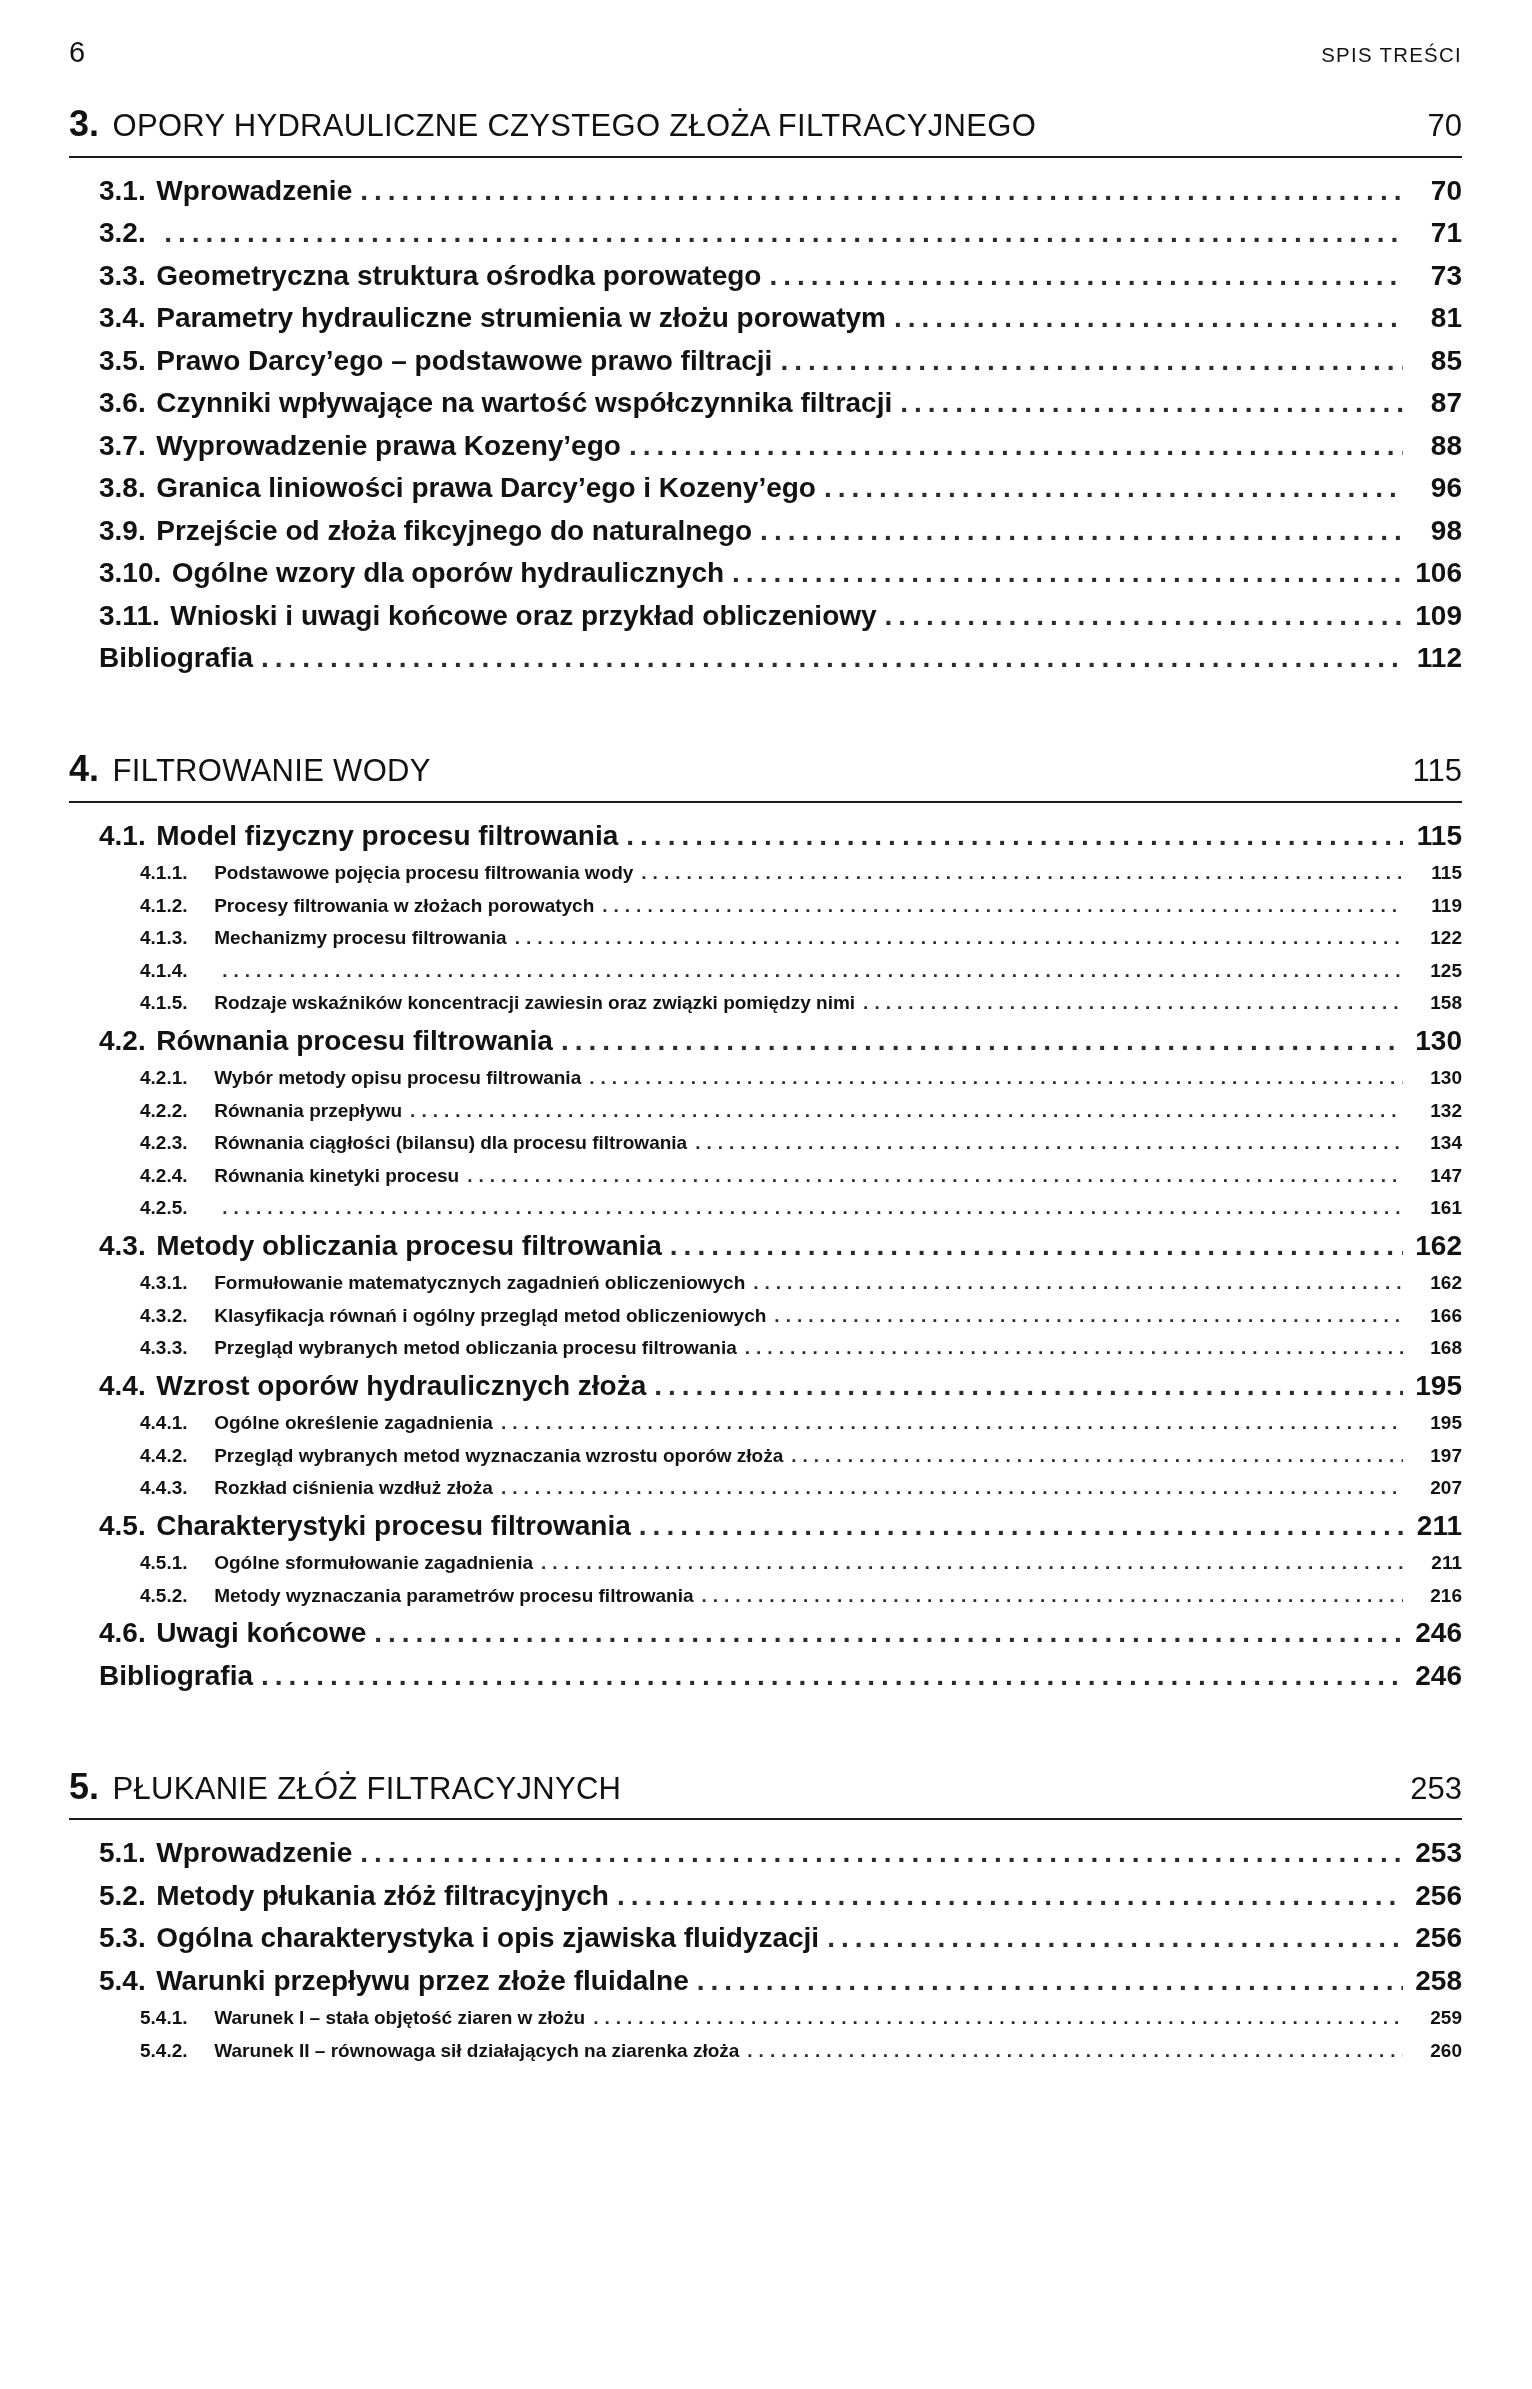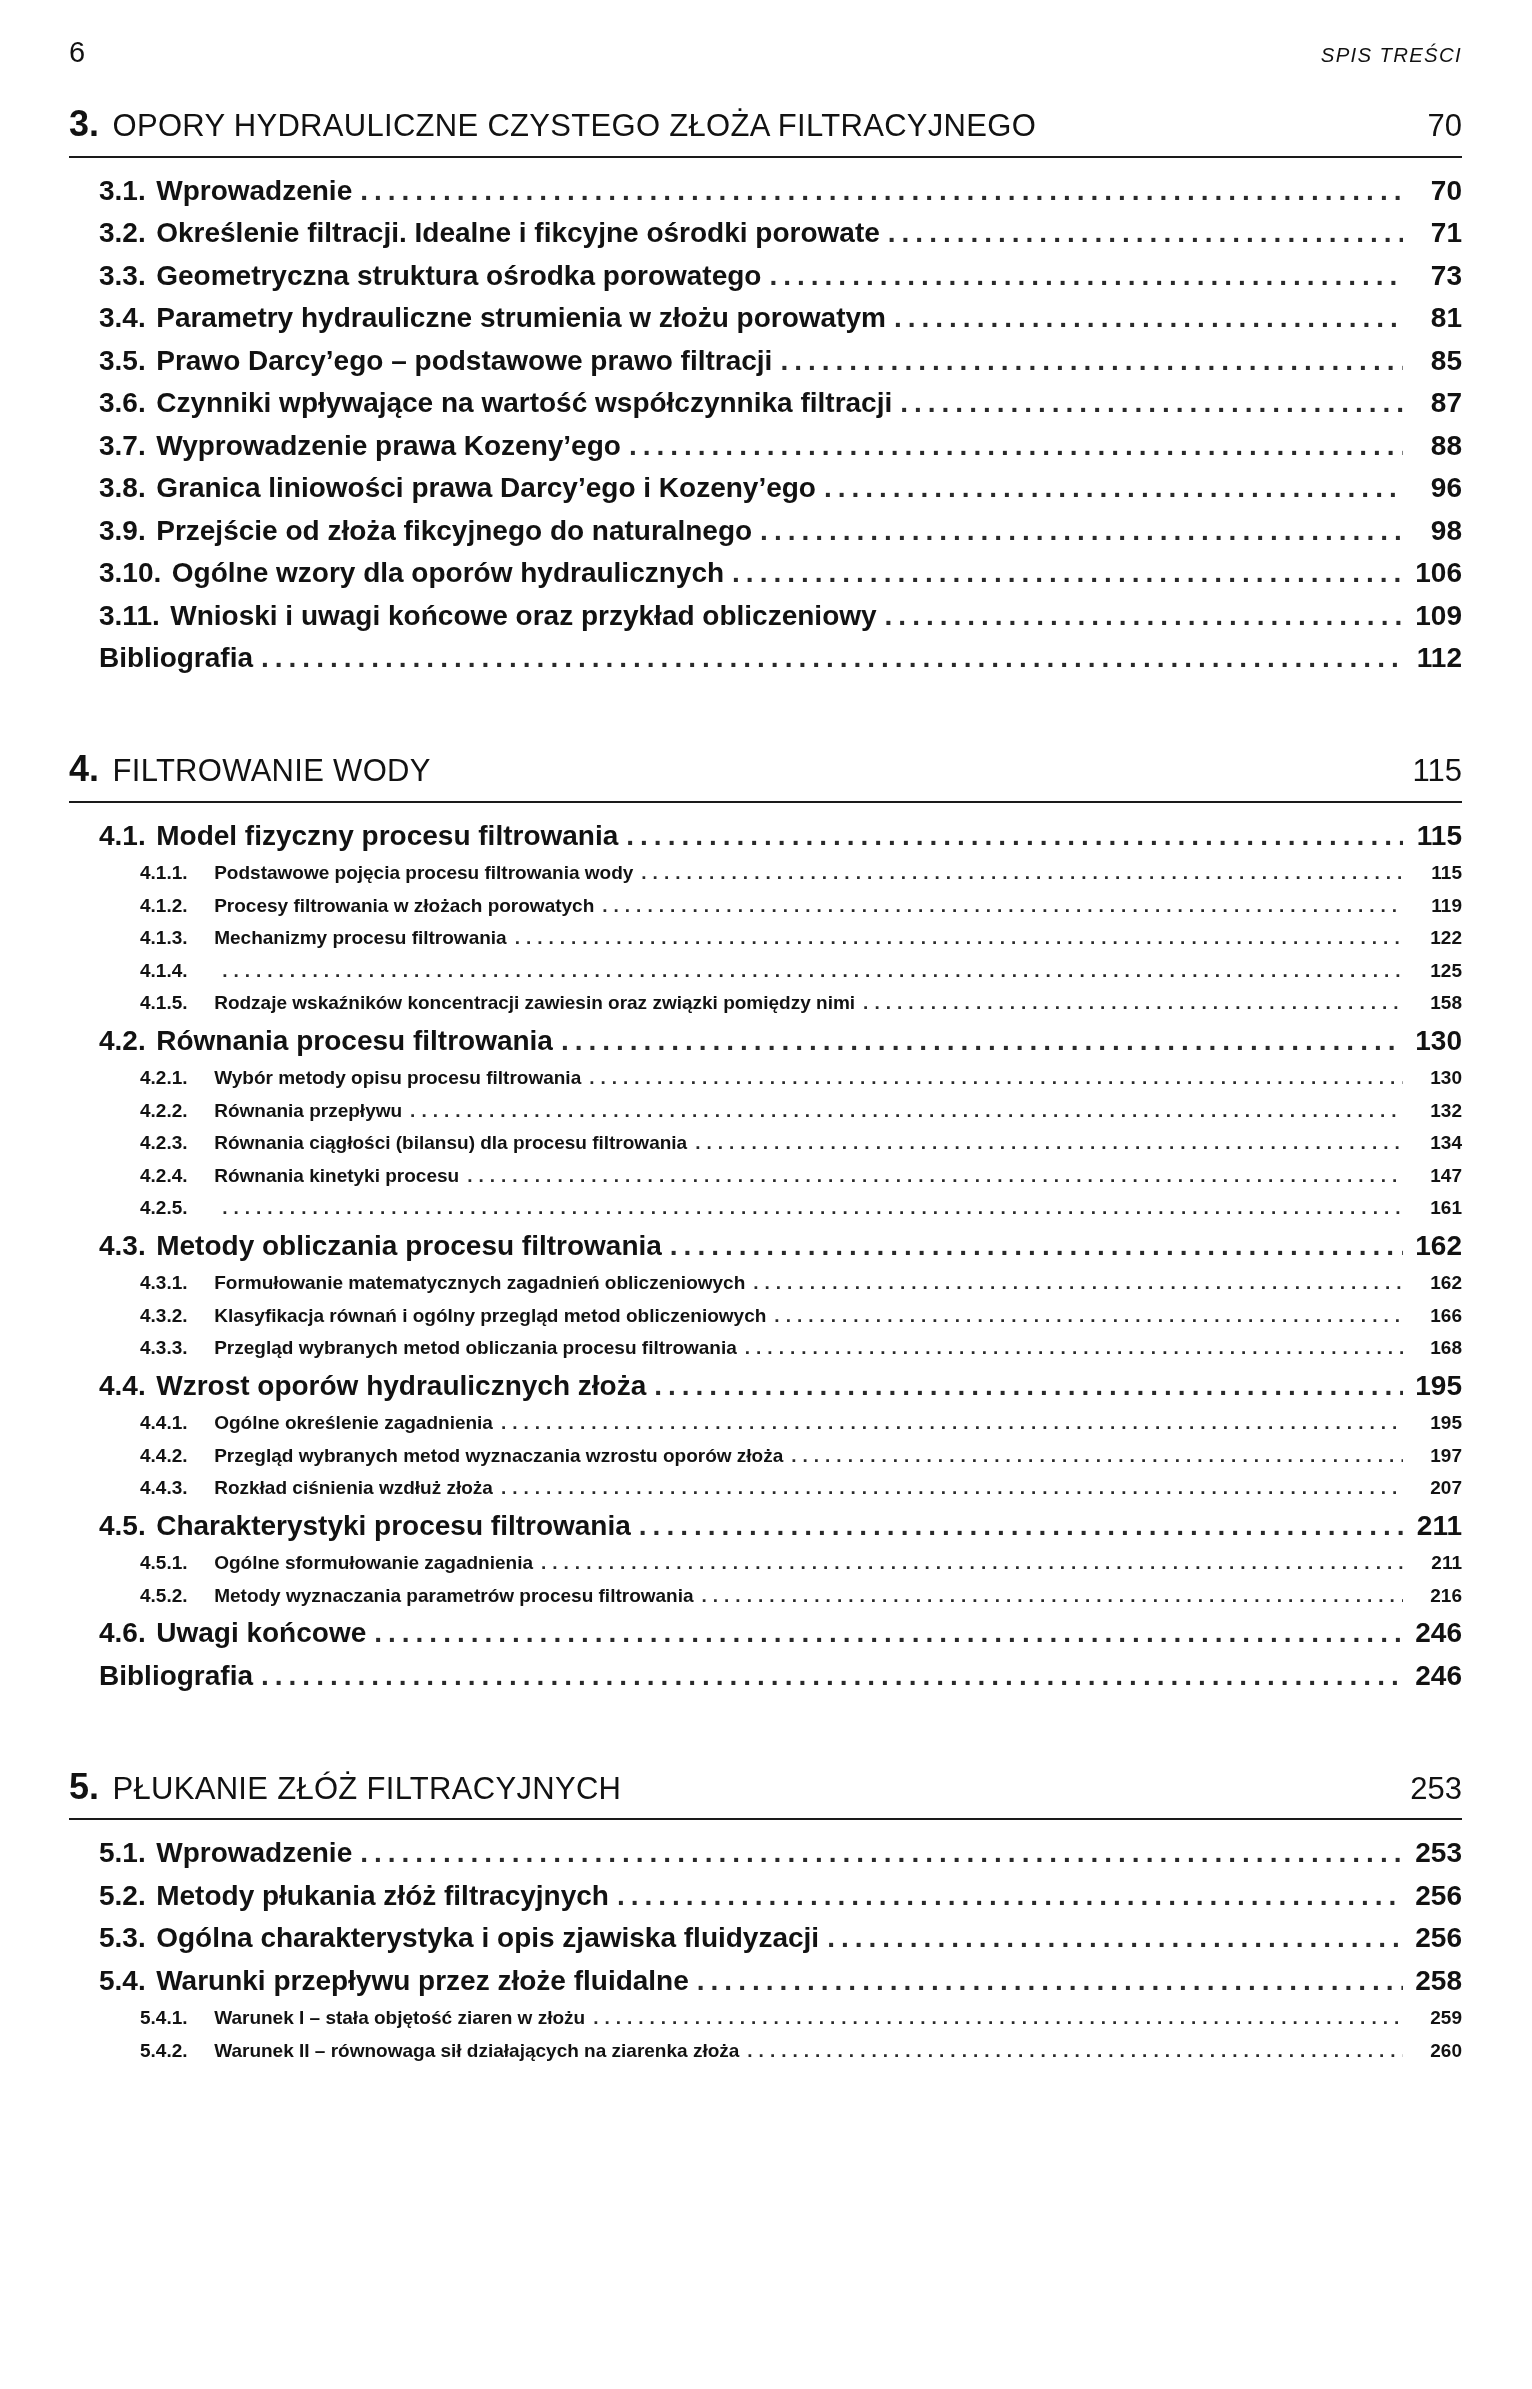--- a/index.html
+++ b/index.html
@@ -27,21 +27,20 @@
     justify-content: space-between;
     align-items: baseline;
     margin-bottom: 34px;
   }
   .page-num-top {
     font-size: 29px;
   }
   .header-title {
     font-size: 20.4px;
     letter-spacing: 1.3px;
-    font-style: italic;
   }
   
   .chapter { margin-top: 74px; }
   .chapter:first-child { margin-top: 0; }
   .chapter-heading {
     display: flex;
     align-items: baseline;
     border-bottom: 2.6px solid #1a1a1a;
     padding-bottom: 10.5px;
     margin-bottom: 17px;
@@ -109,21 +108,20 @@
     <div class="chapter-entries">
   <div class="entry level-1">
     <span class="entry-label">3.1.</span>
     <span class="entry-title">Wprowadzenie</span>
     <span class="dots"></span>
     <span class="entry-page">70</span>
   </div>
 
   <div class="entry level-1">
     <span class="entry-label">3.2.</span>
-    <span class="entry-title">Określenie filtracji. Idealne i fikcyjne ośrodki porowate</span>
     <span class="dots"></span>
     <span class="entry-page">71</span>
   </div>
 
   <div class="entry level-1">
     <span class="entry-label">3.3.</span>
     <span class="entry-title">Geometryczna struktura ośrodka porowatego</span>
     <span class="dots"></span>
     <span class="entry-page">73</span>
   </div>

